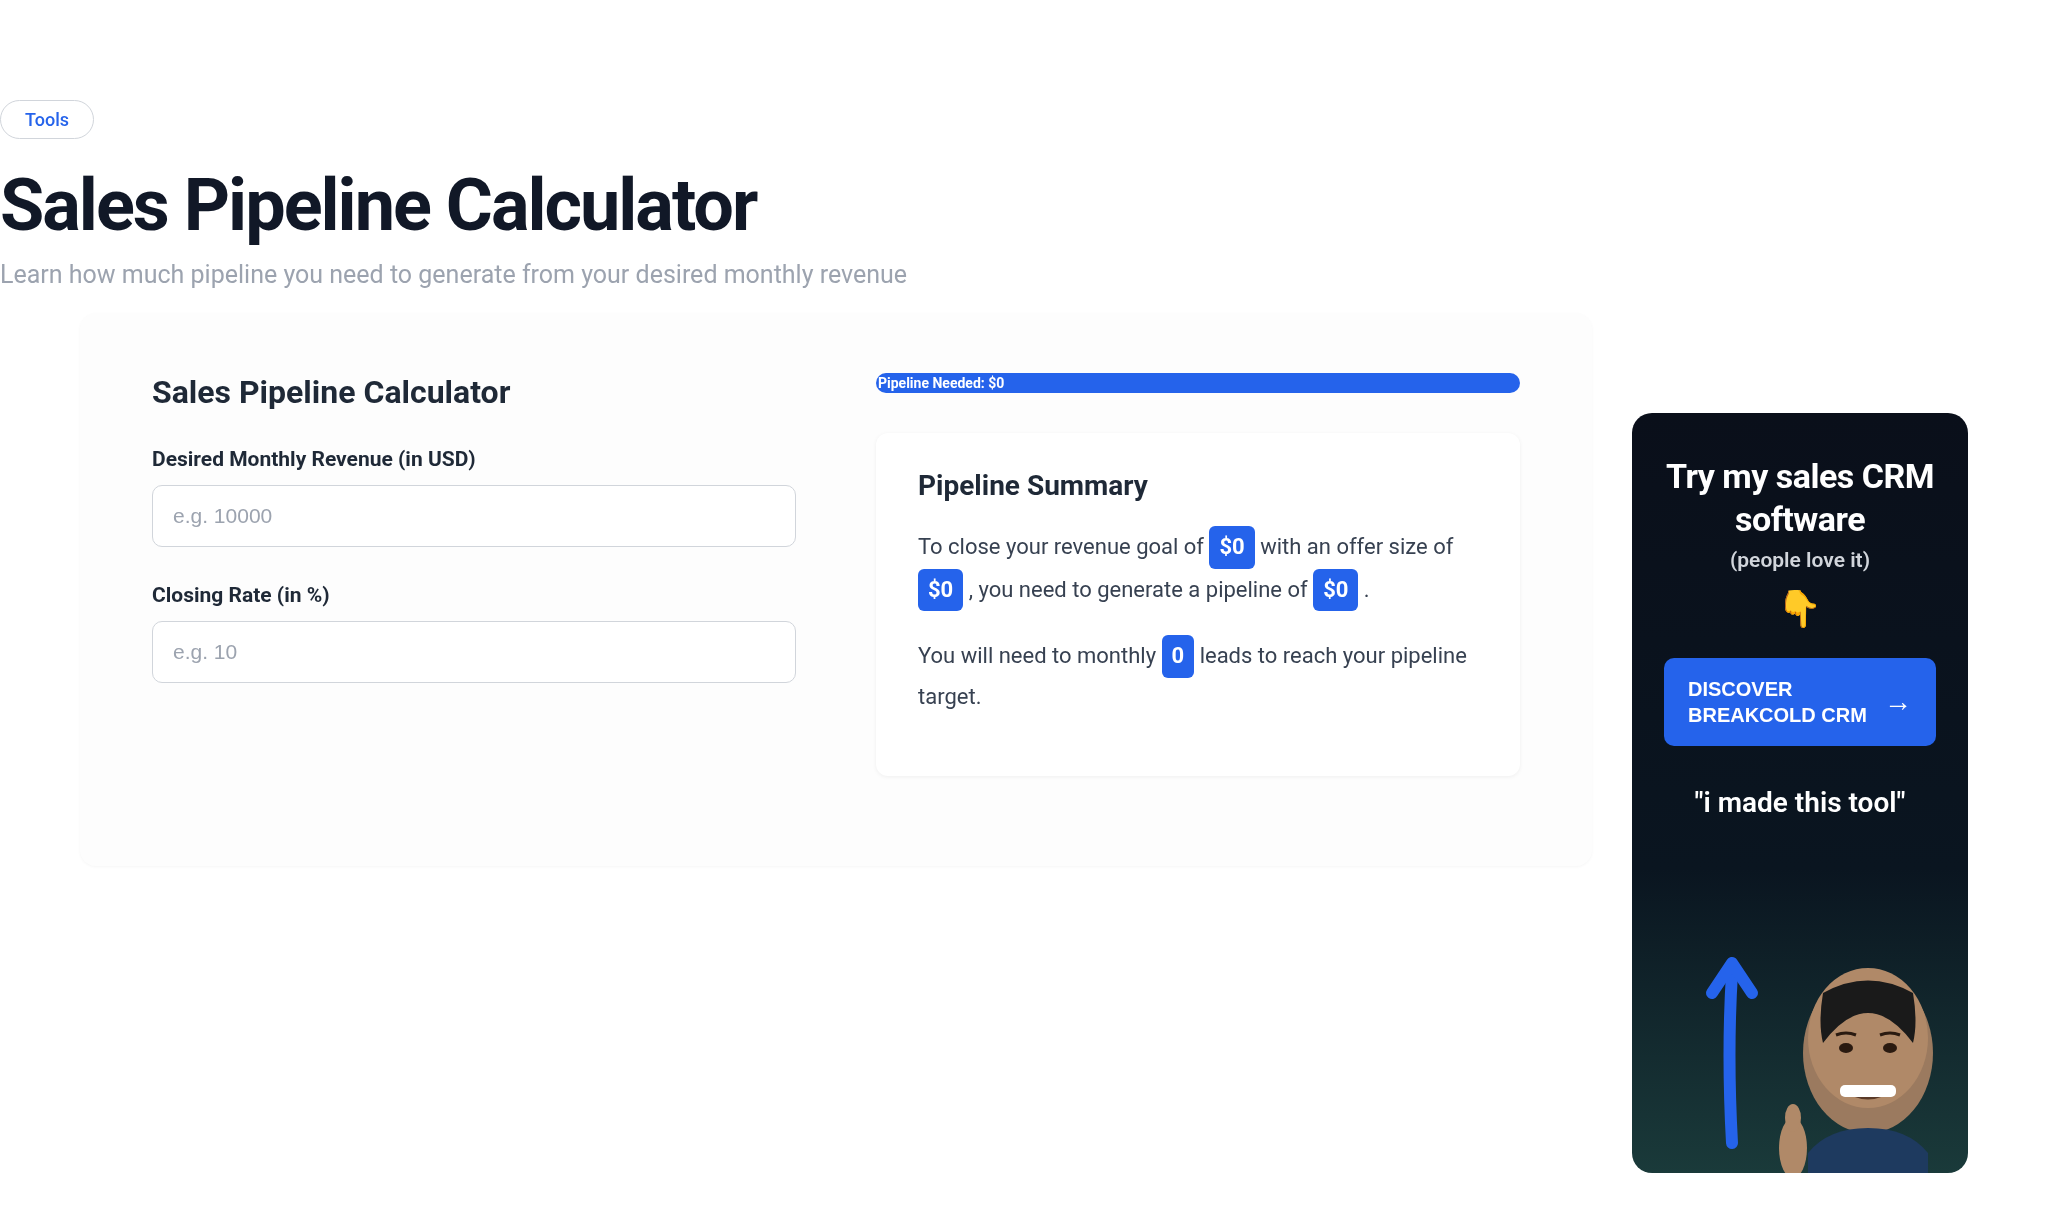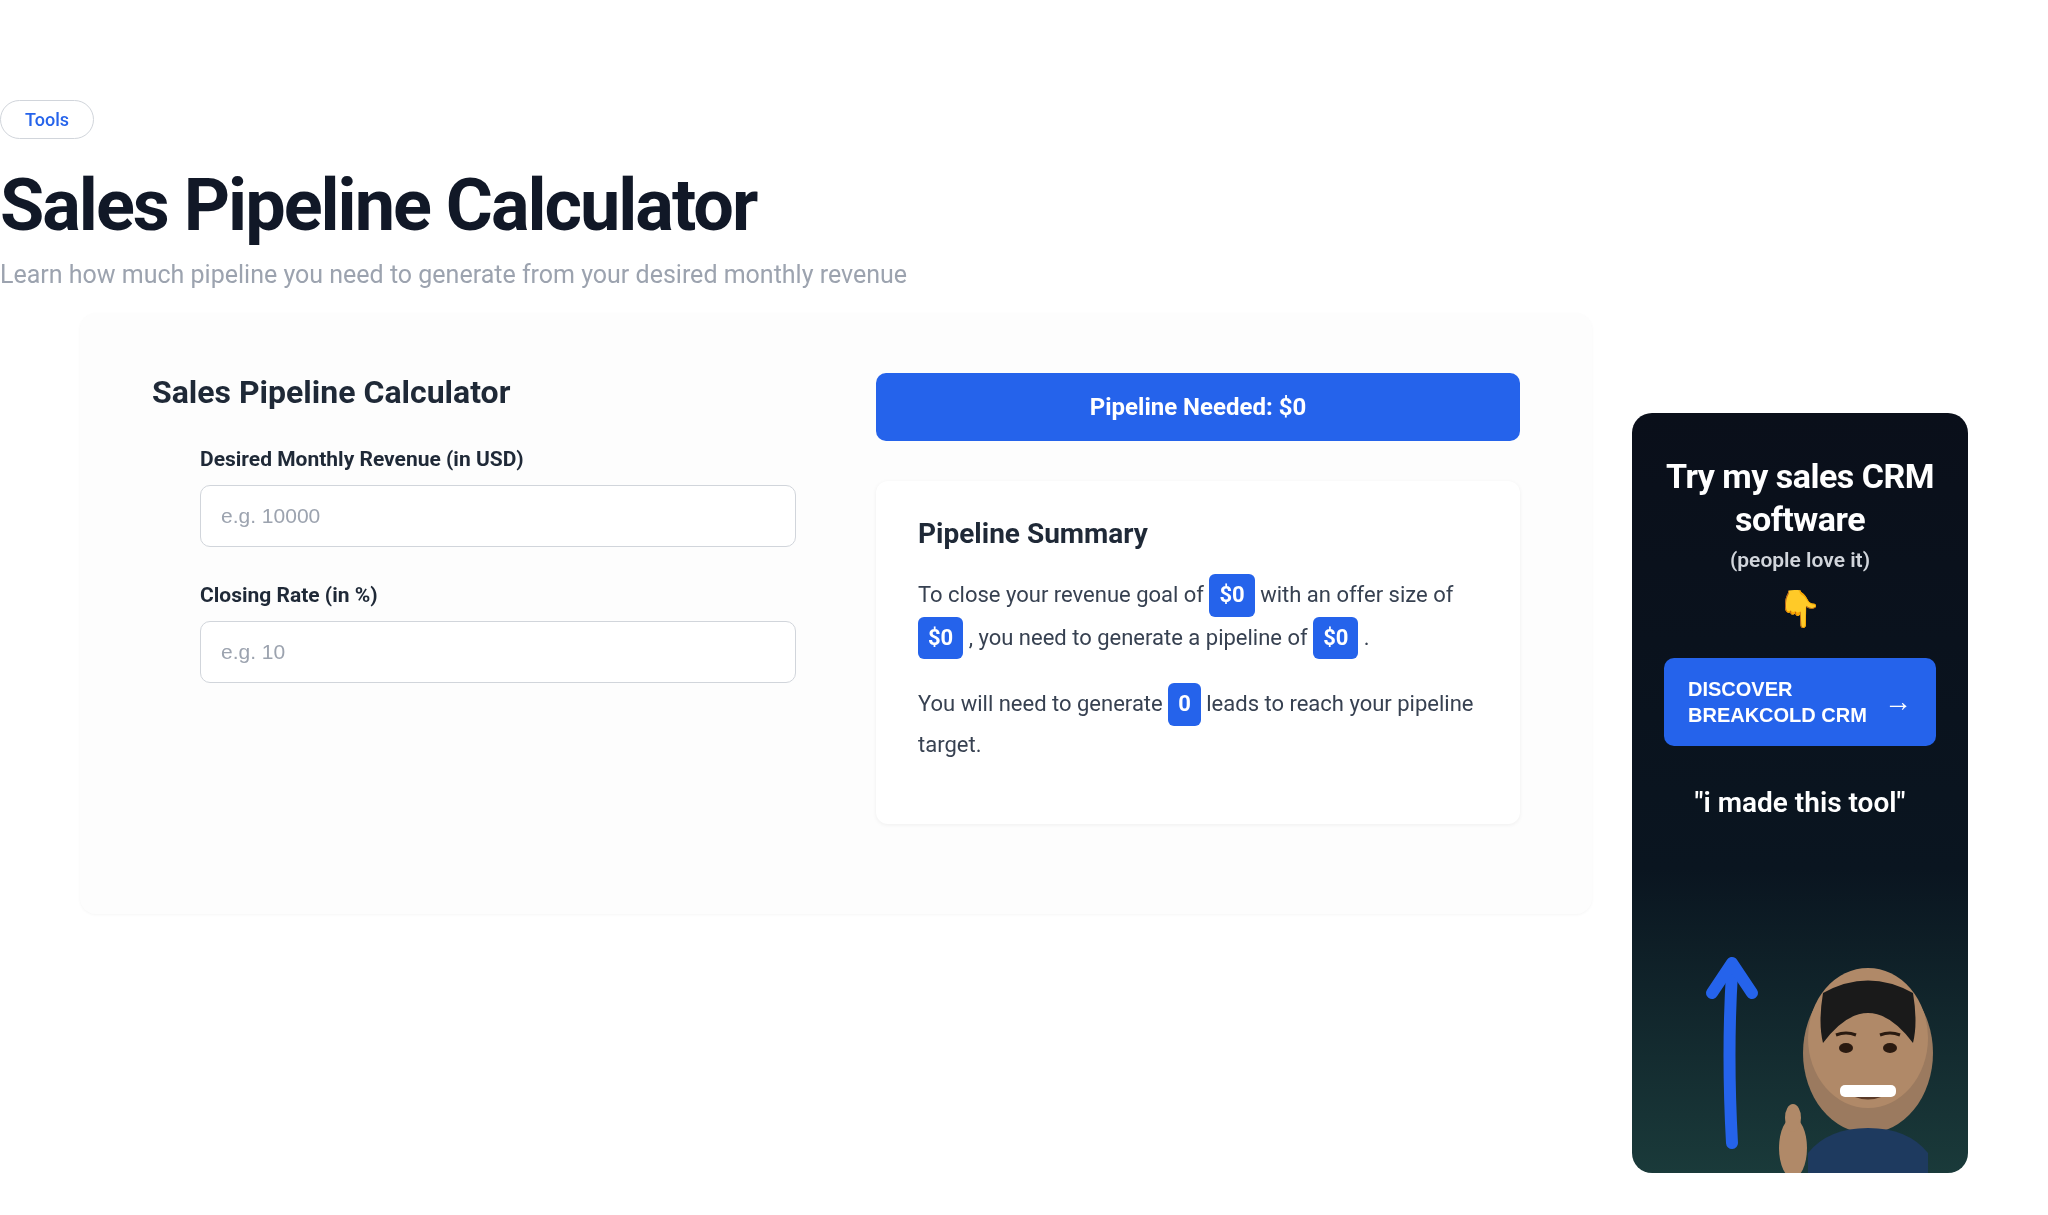--- a/index.html
+++ b/index.html
@@ -72,21 +72,20 @@
 
     .form-title {
       font-size: 32px;
       font-weight: 700;
       color: #1f2937;
       margin-bottom: 36px;
     }
 
     .form-group {
       margin-bottom: 36px;
-      margin-left: 48px;
     }
 
     .form-label {
       display: block;
       font-size: 21px;
       font-weight: 700;
       color: #1f2937;
       margin-bottom: 14px;
     }
 
@@ -104,24 +103,24 @@
       color: #9ca3af;
     }
 
     .results-section {
       flex: 1;
     }
 
     .pipeline-needed {
       background: #2563eb;
       color: #ffffff;
-      padding: 20px;
+      padding: 2px;
       border-radius: 10px;
-      text-align: center;
-      font-size: 24px;
+      text-align: left;
+      font-size: 14px;
       font-weight: 700;
       margin-bottom: 40px;
     }
 
     .summary-card {
       background: #ffffff;
       border-radius: 12px;
       padding: 36px 42px;
       box-shadow: 0 1px 4px rgba(0,0,0,0.06);
     }
@@ -261,21 +260,21 @@
         <div class="pipeline-needed">
           <span>Pipeline Needed: </span><span>$0</span>
         </div>
 
         <div class="summary-card">
           <h3 class="summary-title">Pipeline Summary</h3>
           <p class="summary-text">
             <span>To close your revenue goal of </span><span class="highlight">$0</span><span> with an offer size of </span><span class="highlight">$0</span><span> , you need to generate a pipeline of </span><span class="highlight">$0</span><span> .</span>
           </p>
           <p class="summary-text">
-            <span>You will need to generate </span><span class="highlight">0</span><span> leads to reach your pipeline target.</span>
+            <span>You will need to monthly </span><span class="highlight">0</span><span> leads to reach your pipeline target.</span>
           </p>
         </div>
       </div>
     </div>
   </div>
 
   <div class="sidebar">
     <h2 class="sidebar-title">Try my sales CRM software</h2>
     <p class="sidebar-subtitle">(people love it)</p>
     <div class="pointing-emoji">👇</div>

